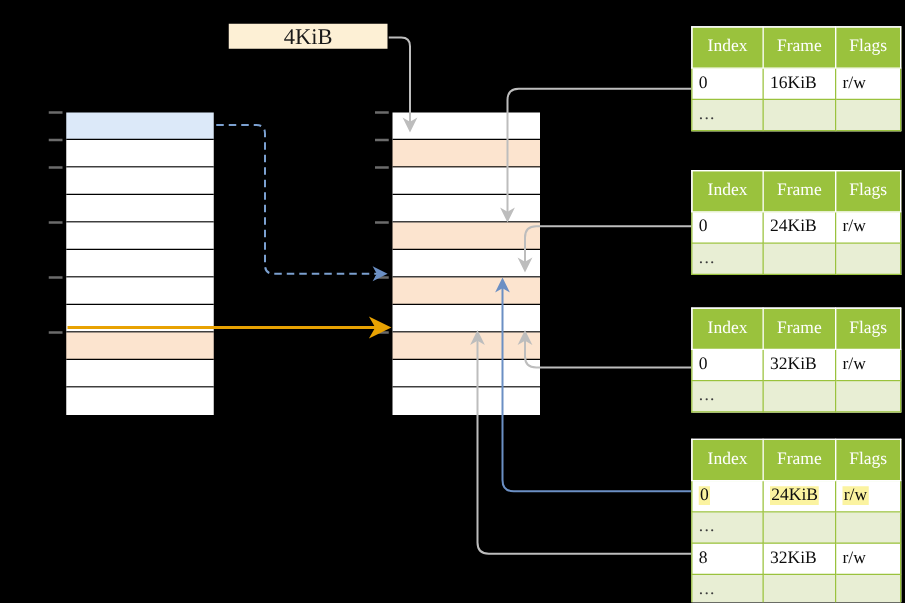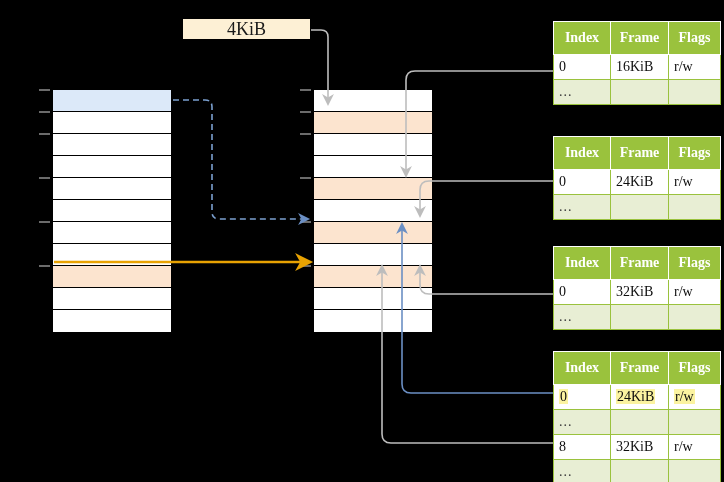--- a/index.html
+++ b/index.html
@@ -55,21 +55,21 @@
   .pt {
     position: absolute;
     border-collapse: collapse;
     border: 1px solid #9ac23d;
     background: #ffffff;
     table-layout: fixed;
   }
   .pt th {
     background: #9ac23d;
     color: #ffffff;
-    font-weight: bold;
+    font-weight: normal;
     font-size: 14px;
     text-align: center;
     padding: 2px 4px;
     border: 1px solid #ffffff;
     height: 33px;
     box-sizing: border-box;
   }
   .pt td {
     font-size: 14px;
     color: #0d0d0d;

